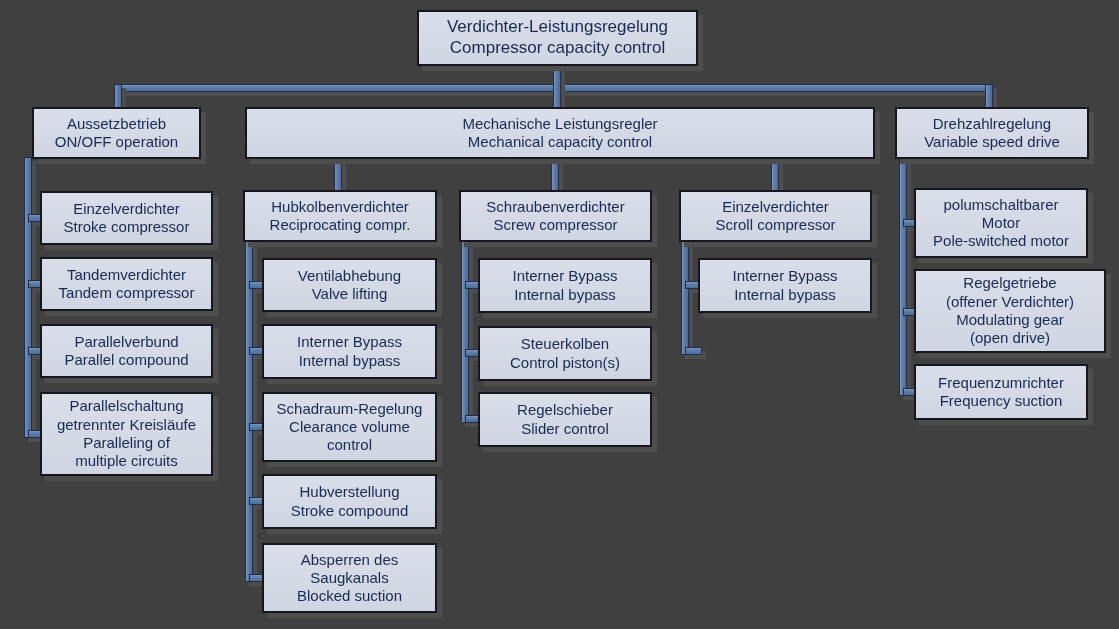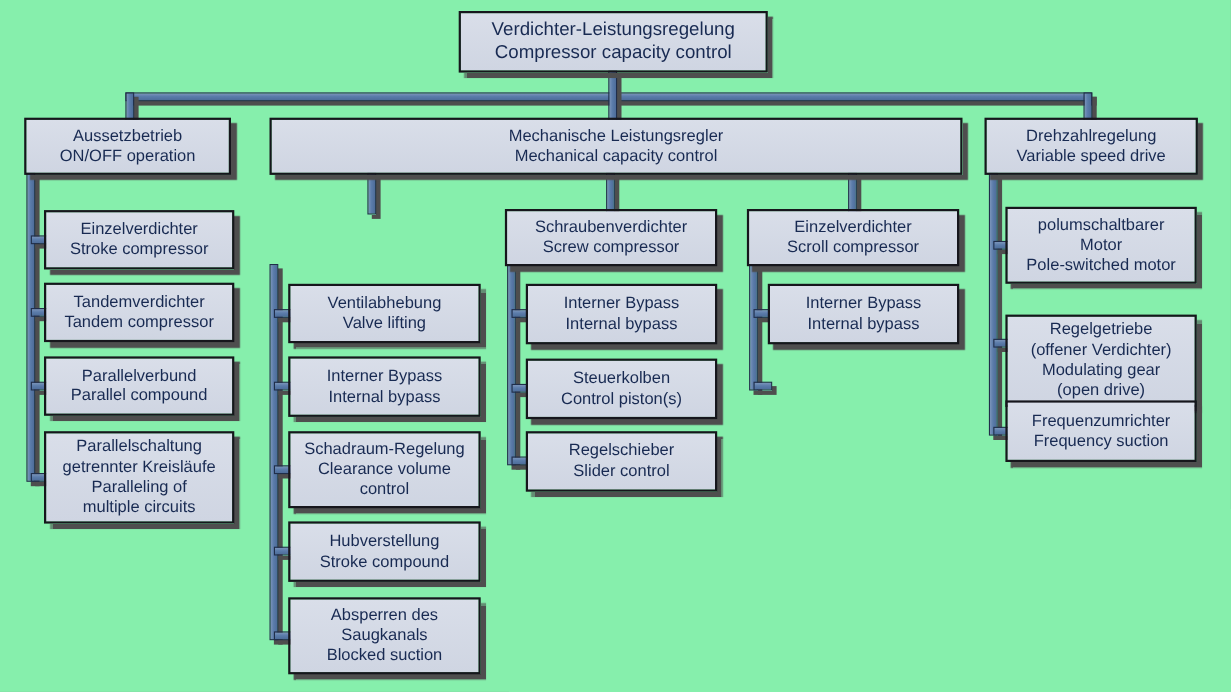--- a/index.html
+++ b/index.html
@@ -3,21 +3,21 @@
 <meta charset="utf-8">
 <style>
   html,body{margin:0;padding:0;}
   body{
     font-family:"Liberation Sans","DejaVu Sans",sans-serif;
     background:#8f8f8e;
   }
   #stage{
     position:relative;
     width:1119px;height:629px;
-    background:#86efac;
+    background:#404040;
     overflow:hidden;
   }
   *{box-sizing:border-box;}
   .conn{
     position:absolute;
     background:linear-gradient(180deg,#7b94ba 0%,#5b7caa 45%,#4d6c99 100%);
     border:1px solid #202e4a;
     box-shadow:4px 4px 0 #4e4e4e;
   }
   .conn.vert{
@@ -81,21 +81,21 @@
 
   <div class="conn" style="left:903px;top:219px;width:15px;height:8px"></div>
   <div class="conn" style="left:903px;top:308px;width:15px;height:8px"></div>
   <div class="conn" style="left:903px;top:388px;width:15px;height:8px"></div>
 
   <div class="node title" style="left:417px;top:10px;width:281px;height:56px">
     <div class="ln">Verdichter-Leistungsregelung</div>
     <div class="ln">Compressor capacity control</div>
   </div>
 
-  <div class="node" style="left:22px;top:107px;width:188px;height:52px">
+  <div class="node" style="left:32px;top:107px;width:169px;height:52px">
     <div class="ln">Aussetzbetrieb</div>
     <div class="ln">ON/OFF operation</div>
   </div>
   <div class="node" style="left:245px;top:107px;width:630px;height:52px">
     <div class="ln">Mechanische Leistungsregler</div>
     <div class="ln">Mechanical capacity control</div>
   </div>
   <div class="node" style="left:895px;top:107px;width:194px;height:52px">
     <div class="ln">Drehzahlregelung</div>
     <div class="ln">Variable speed drive</div>
@@ -113,20 +113,24 @@
     <div class="ln">Parallelverbund</div>
     <div class="ln">Parallel compound</div>
   </div>
   <div class="node" style="left:40px;top:392px;width:173px;height:84px">
     <div class="ln">Parallelschaltung</div>
     <div class="ln">getrennter Kreisläufe</div>
     <div class="ln">Paralleling of</div>
     <div class="ln">multiple circuits</div>
   </div>
 
+  <div class="node" style="left:243px;top:190px;width:194px;height:52px">
+    <div class="ln">Hubkolbenverdichter</div>
+    <div class="ln">Reciprocating compr.</div>
+  </div>
   <div class="node" style="left:262px;top:258px;width:175px;height:54px">
     <div class="ln">Ventilabhebung</div>
     <div class="ln">Valve lifting</div>
   </div>
   <div class="node" style="left:262px;top:324px;width:175px;height:55px">
     <div class="ln">Interner Bypass</div>
     <div class="ln">Internal bypass</div>
   </div>
   <div class="node" style="left:262px;top:392px;width:175px;height:70px">
     <div class="ln">Schadraum-Regelung</div>
@@ -167,21 +171,21 @@
   <div class="node" style="left:698px;top:258px;width:174px;height:55px">
     <div class="ln">Interner Bypass</div>
     <div class="ln">Internal bypass</div>
   </div>
 
   <div class="node" style="left:914px;top:188px;width:174px;height:70px">
     <div class="ln">polumschaltbarer</div>
     <div class="ln">Motor</div>
     <div class="ln">Pole-switched motor</div>
   </div>
-  <div class="node" style="left:914px;top:286px;width:174px;height:84px">
+  <div class="node" style="left:914px;top:269px;width:192px;height:84px">
     <div class="ln">Regelgetriebe</div>
     <div class="ln">(offener Verdichter)</div>
     <div class="ln">Modulating gear</div>
     <div class="ln">(open drive)</div>
   </div>
   <div class="node" style="left:914px;top:364px;width:174px;height:56px">
     <div class="ln">Frequenzumrichter</div>
     <div class="ln">Frequency suction</div>
   </div>
 

